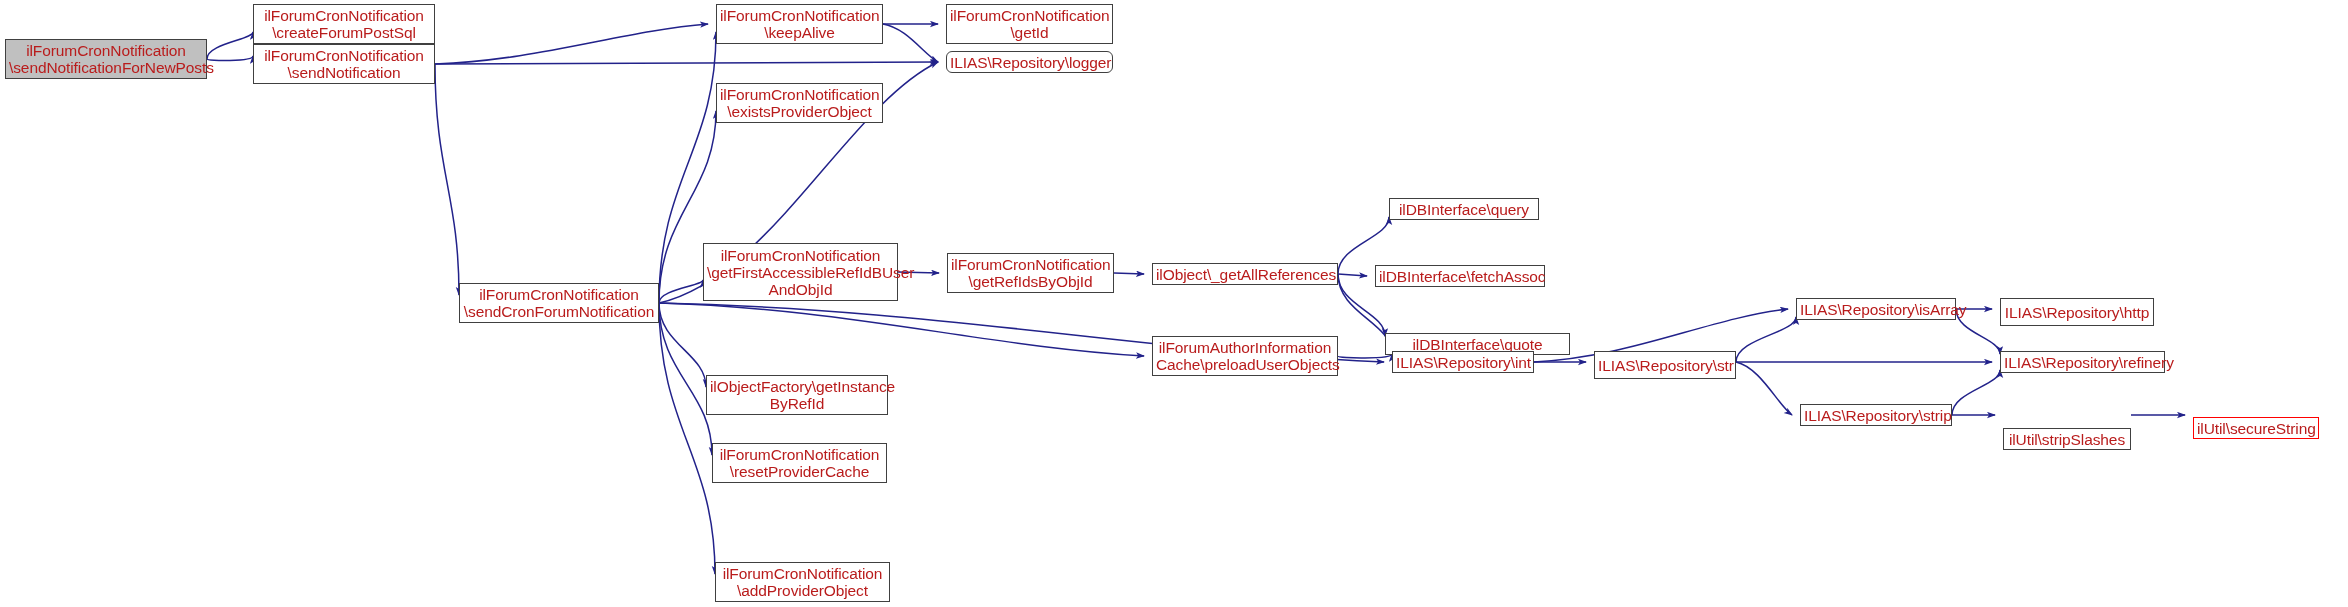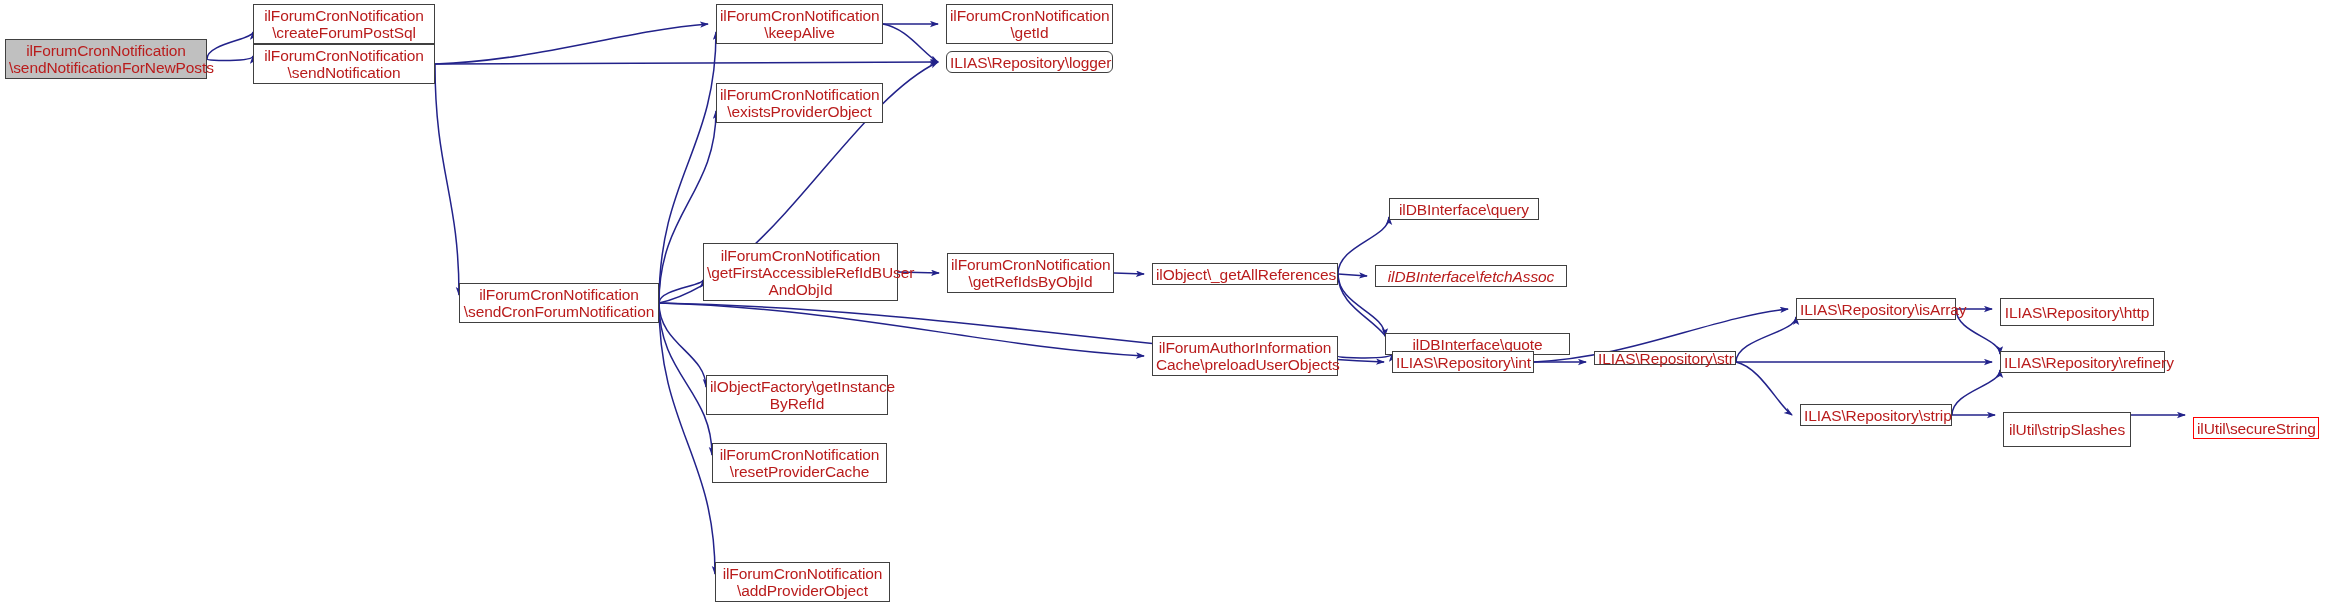--- a/index.html
+++ b/index.html
@@ -116,31 +116,31 @@
 \existsProviderObject</span></div>
       <div class="node" style="left: 459px; top: 283px; width: 200px; height: 40px;"><span class="nlabel">ilForumCronNotification
 \sendCronForumNotification</span></div>
       <div class="node" style="left: 703px; top: 243px; width: 195px; height: 58px;"><span class="nlabel">ilForumCronNotification
 \getFirstAccessibleRefIdBUser
 AndObjId</span></div>
       <div class="node" style="left: 947px; top: 253px; width: 167px; height: 40px;"><span class="nlabel">ilForumCronNotification
 \getRefIdsByObjId</span></div>
       <div class="node" style="left: 1152px; top: 263px; width: 186px; height: 22px;"><span class="nlabel">ilObject\_getAllReferences</span></div>
       <div class="node" style="left: 1389px; top: 198px; width: 150px; height: 22px;"><span class="nlabel">ilDBInterface\query</span></div>
-      <div class="node" style="left: 1375px; top: 265px; width: 192px; height: 22px; font-style: italic;"><span class="nlabel">ilDBInterface\fetchAssoc</span></div>
+      <div class="node" style="left: 1375px; top: 265px; width: 170px; height: 22px;"><span class="nlabel">ilDBInterface\fetchAssoc</span></div>
       <div class="node" style="left: 1385px; top: 333px; width: 185px; height: 22px;"><span class="nlabel">ilDBInterface\quote</span></div>
       <div class="node" style="left: 1152px; top: 336px; width: 186px; height: 40px;"><span class="nlabel">ilForumAuthorInformation
 Cache\preloadUserObjects</span></div>
       <div class="node" style="left: 1392px; top: 351px; width: 142px; height: 22px;"><span class="nlabel">ILIAS\Repository\int</span></div>
-      <div class="node" style="left: 1594px; top: 351px; width: 142px; height: 14px;"><span class="nlabel">ILIAS\Repository\str</span></div>
+      <div class="node" style="left: 1594px; top: 351px; width: 142px; height: 28px;"><span class="nlabel">ILIAS\Repository\str</span></div>
       <div class="node" style="left: 1796px; top: 298px; width: 160px; height: 22px;"><span class="nlabel">ILIAS\Repository\isArray</span></div>
       <div class="node" style="left: 2000px; top: 298px; width: 154px; height: 28px;"><span class="nlabel">ILIAS\Repository\http</span></div>
       <div class="node" style="left: 2000px; top: 351px; width: 165px; height: 22px;"><span class="nlabel">ILIAS\Repository\refinery</span></div>
       <div class="node" style="left: 1800px; top: 404px; width: 152px; height: 22px;"><span class="nlabel">ILIAS\Repository\strip</span></div>
-      <div class="node" style="left: 2003px; top: 412px; width: 128px; height: 35px; justify-content: center;"><span class="nlabel">ilUtil\stripSlashes</span></div>
+      <div class="node" style="left: 2003px; top: 428px; width: 128px; height: 22px; justify-content: center;"><span class="nlabel">ilUtil\stripSlashes</span></div>
       <div class="node highlight" style="left: 2193px; top: 417px; width: 126px; height: 22px;"><span class="nlabel">ilUtil\secureString</span></div>
       <div class="node" style="left: 706px; top: 375px; width: 182px; height: 40px;"><span class="nlabel">ilObjectFactory\getInstance
 ByRefId</span></div>
       <div class="node" style="left: 712px; top: 443px; width: 175px; height: 40px;"><span class="nlabel">ilForumCronNotification
 \resetProviderCache</span></div>
       <div class="node" style="left: 715px; top: 562px; width: 175px; height: 40px;"><span class="nlabel">ilForumCronNotification
 \addProviderObject</span></div>
     </div>
 </div>
 

